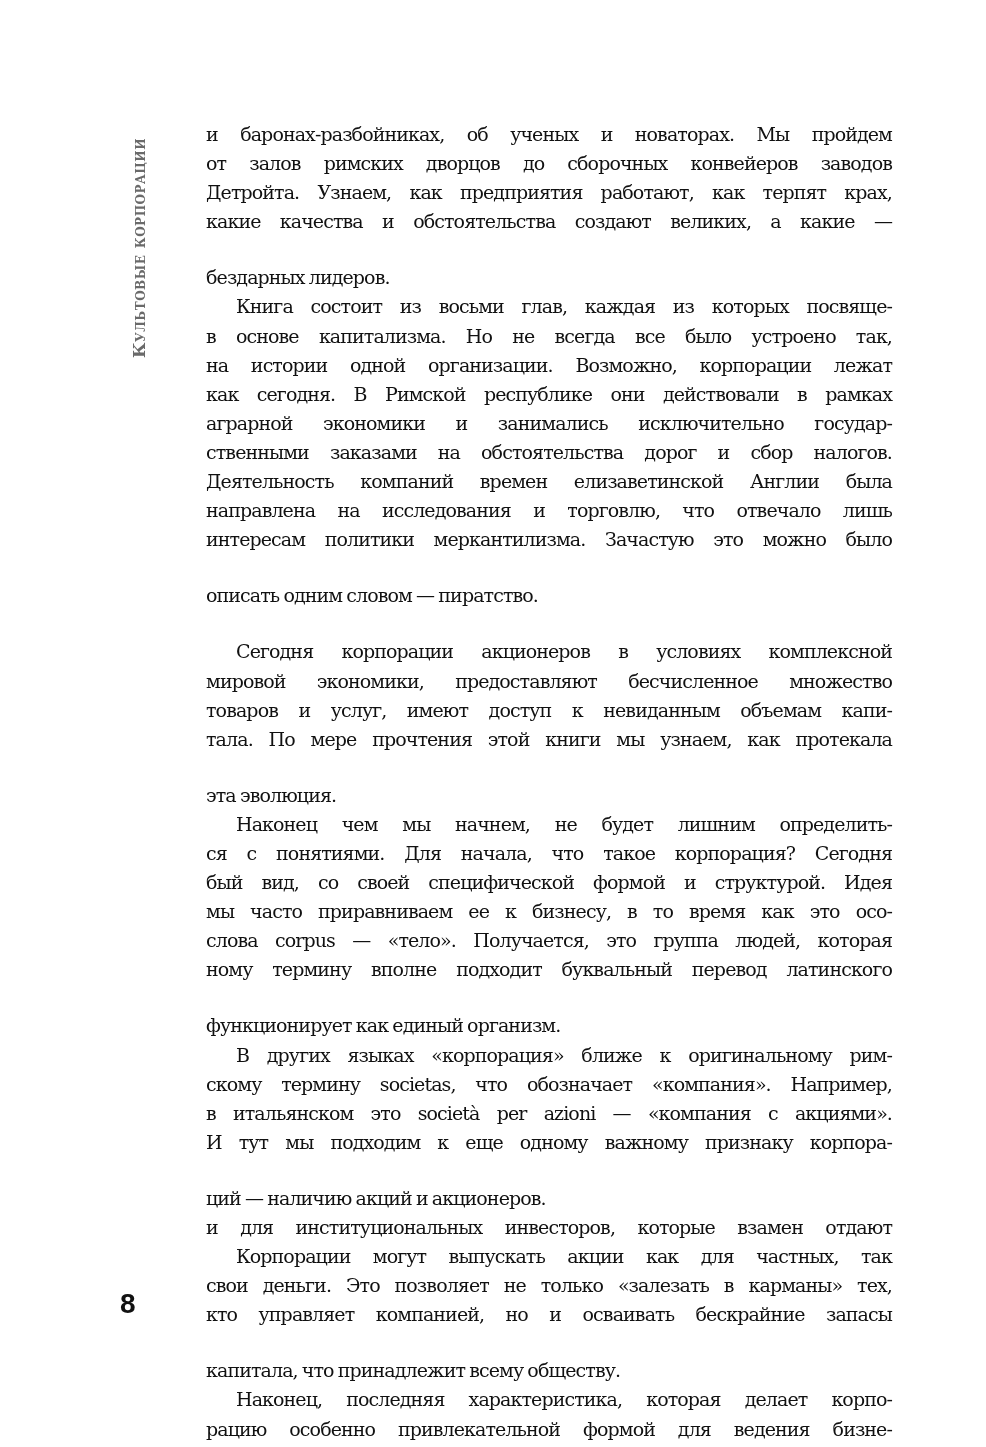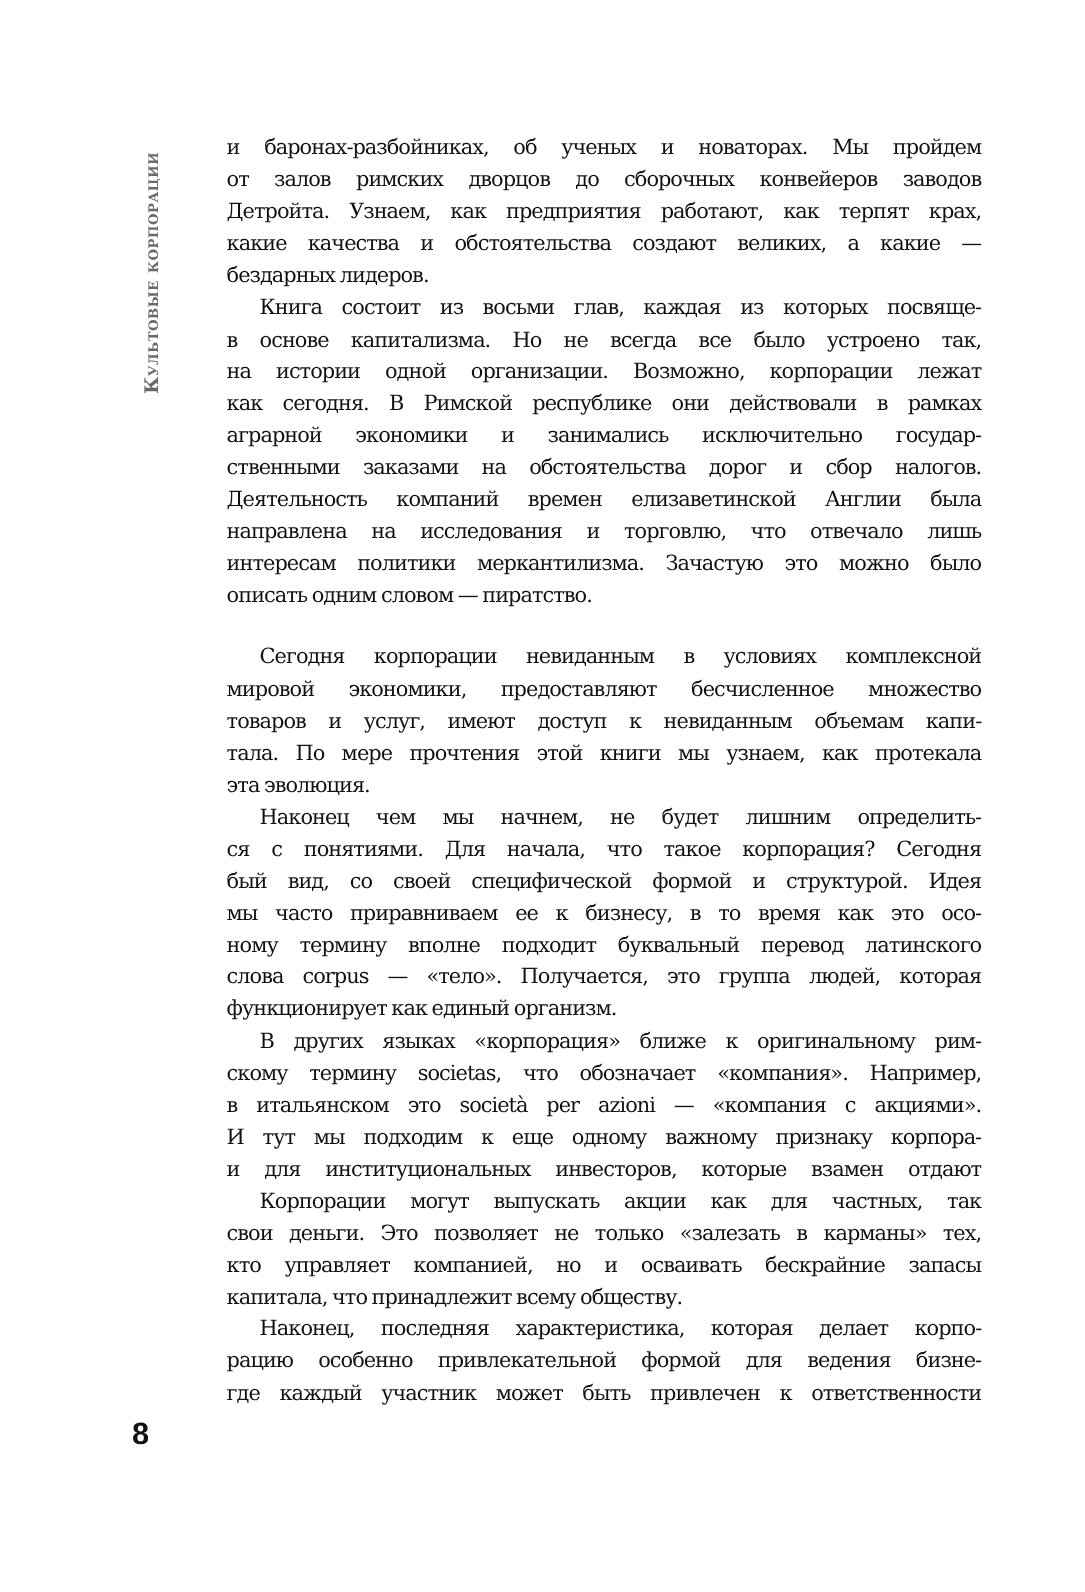--- a/index.html
+++ b/index.html
@@ -56,21 +56,21 @@
     line-height: 29.1px;
     font-size: 19px;
     white-space: nowrap;
     text-align: justify;
     text-align-last: justify;
     font-family: "DejaVu Serif", "Liberation Serif", serif;
     letter-spacing: -0.9px;
     word-spacing: -1px;
   }
   .line.indent { padding-left: 30px; }
-  .line.last { text-align-last: left; }
+  .line.last { text-align-last: left; margin-top: 27px; }
   .gap { height: 27px; }
 </style>
 </head>
 <body>
 
 <div class="running-head">
   <span>Культовые корпорации</span>
 </div>
 
 <div class="page-number">8</div>
@@ -90,40 +90,41 @@
       <div class="line">как сегодня. В Римской республике они действовали в рамках</div>
       <div class="line">аграрной экономики и занимались исключительно государ-</div>
       <div class="line">ственными заказами на обстоятельства дорог и сбор налогов.</div>
       <div class="line">Деятельность компаний времен елизаветинской Англии была</div>
       <div class="line">направлена на исследования и торговлю, что отвечало лишь</div>
       <div class="line">интересам политики меркантилизма. Зачастую это можно было</div>
       <div class="line last">описать одним словом — пиратство.</div>
     </div>
     <div class="gap"></div>
     <div class="paragraph">
-      <div class="line indent">Сегодня корпорации невиданным в условиях комплексной</div>
+      <div class="line indent">Сегодня корпорации акционеров в условиях комплексной</div>
       <div class="line">мировой экономики, предоставляют бесчисленное множество</div>
       <div class="line">товаров и услуг, имеют доступ к невиданным объемам капи-</div>
       <div class="line">тала. По мере прочтения этой книги мы узнаем, как протекала</div>
       <div class="line last">эта эволюция.</div>
     </div>
     <div class="paragraph">
       <div class="line indent">Наконец чем мы начнем, не будет лишним определить-</div>
       <div class="line">ся с понятиями. Для начала, что такое корпорация? Сегодня</div>
       <div class="line">бый вид, со своей специфической формой и структурой. Идея</div>
       <div class="line">мы часто приравниваем ее к бизнесу, в то время как это осо-</div>
+      <div class="line">слова corpus — «тело». Получается, это группа людей, которая</div>
       <div class="line">ному термину вполне подходит буквальный перевод латинского</div>
-      <div class="line">слова corpus — «тело». Получается, это группа людей, которая</div>
       <div class="line last">функционирует как единый организм.</div>
     </div>
     <div class="paragraph">
       <div class="line indent">В других языках «корпорация» ближе к оригинальному рим-</div>
       <div class="line">скому термину societas, что обозначает «компания». Например,</div>
       <div class="line">в итальянском это società per azioni — «компания с акциями».</div>
       <div class="line">И тут мы подходим к еще одному важному признаку корпора-</div>
+      <div class="line last">ций — наличию акций и акционеров.</div>
     </div>
     <div class="paragraph">
       <div class="line">и для институциональных инвесторов, которые взамен отдают</div>
       <div class="line indent">Корпорации могут выпускать акции как для частных, так</div>
       <div class="line">свои деньги. Это позволяет не только «залезать в карманы» тех,</div>
       <div class="line">кто управляет компанией, но и осваивать бескрайние запасы</div>
       <div class="line last">капитала, что принадлежит всему обществу.</div>
     </div>
     <div class="paragraph">
       <div class="line indent">Наконец, последняя характеристика, которая делает корпо-</div>

